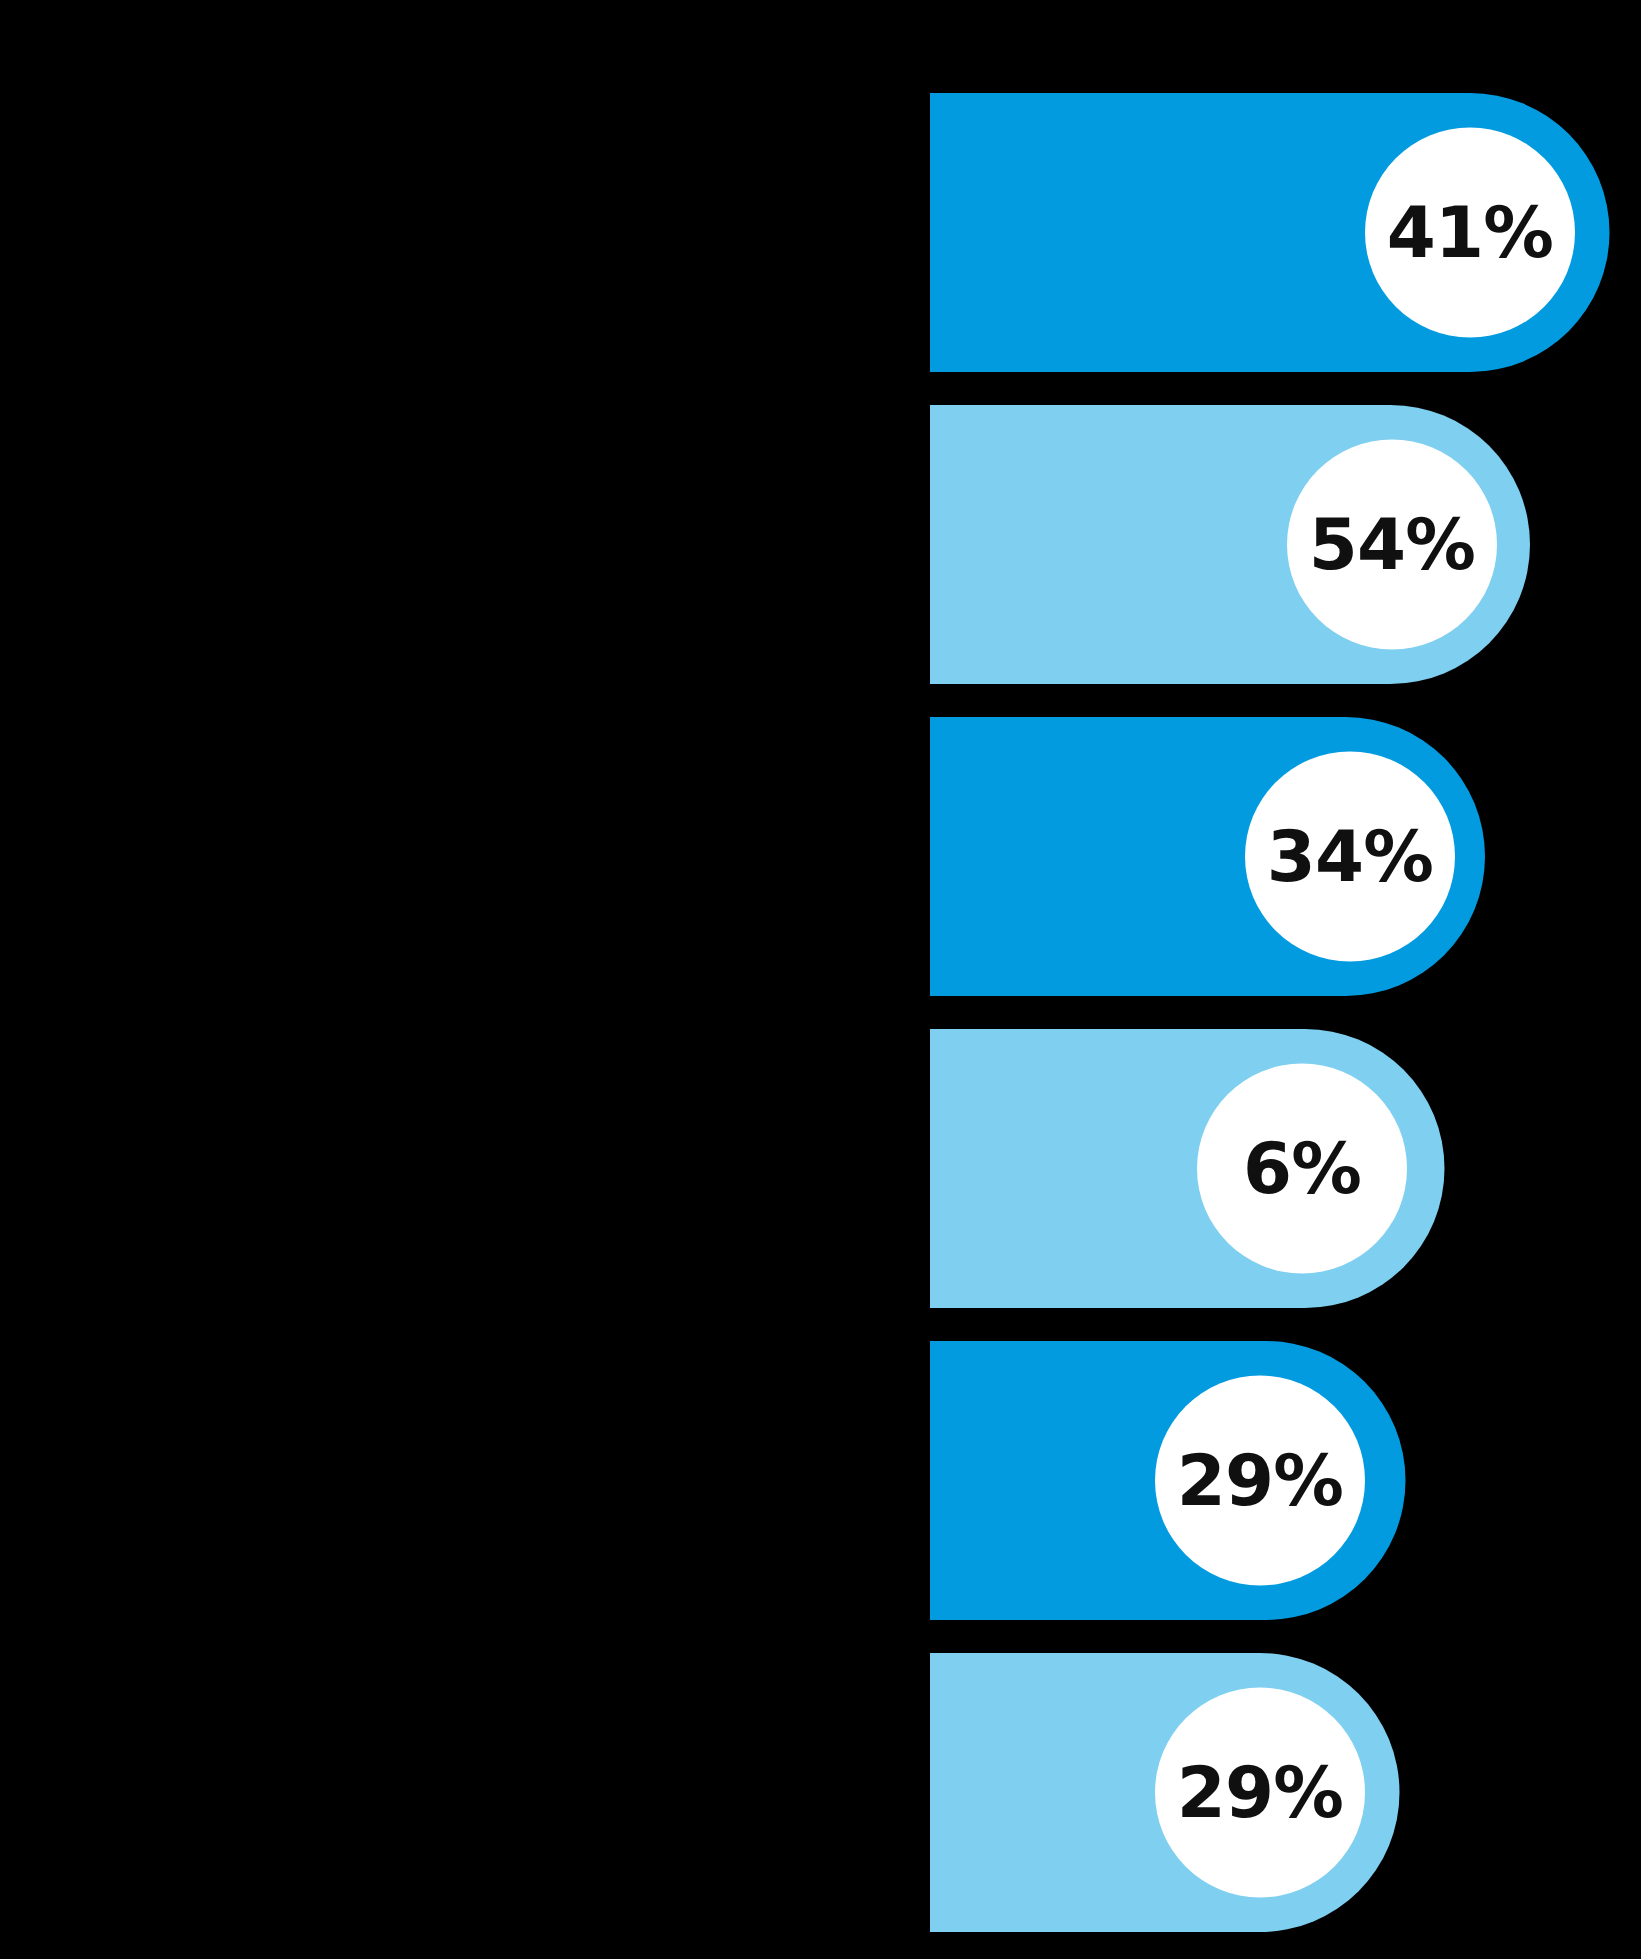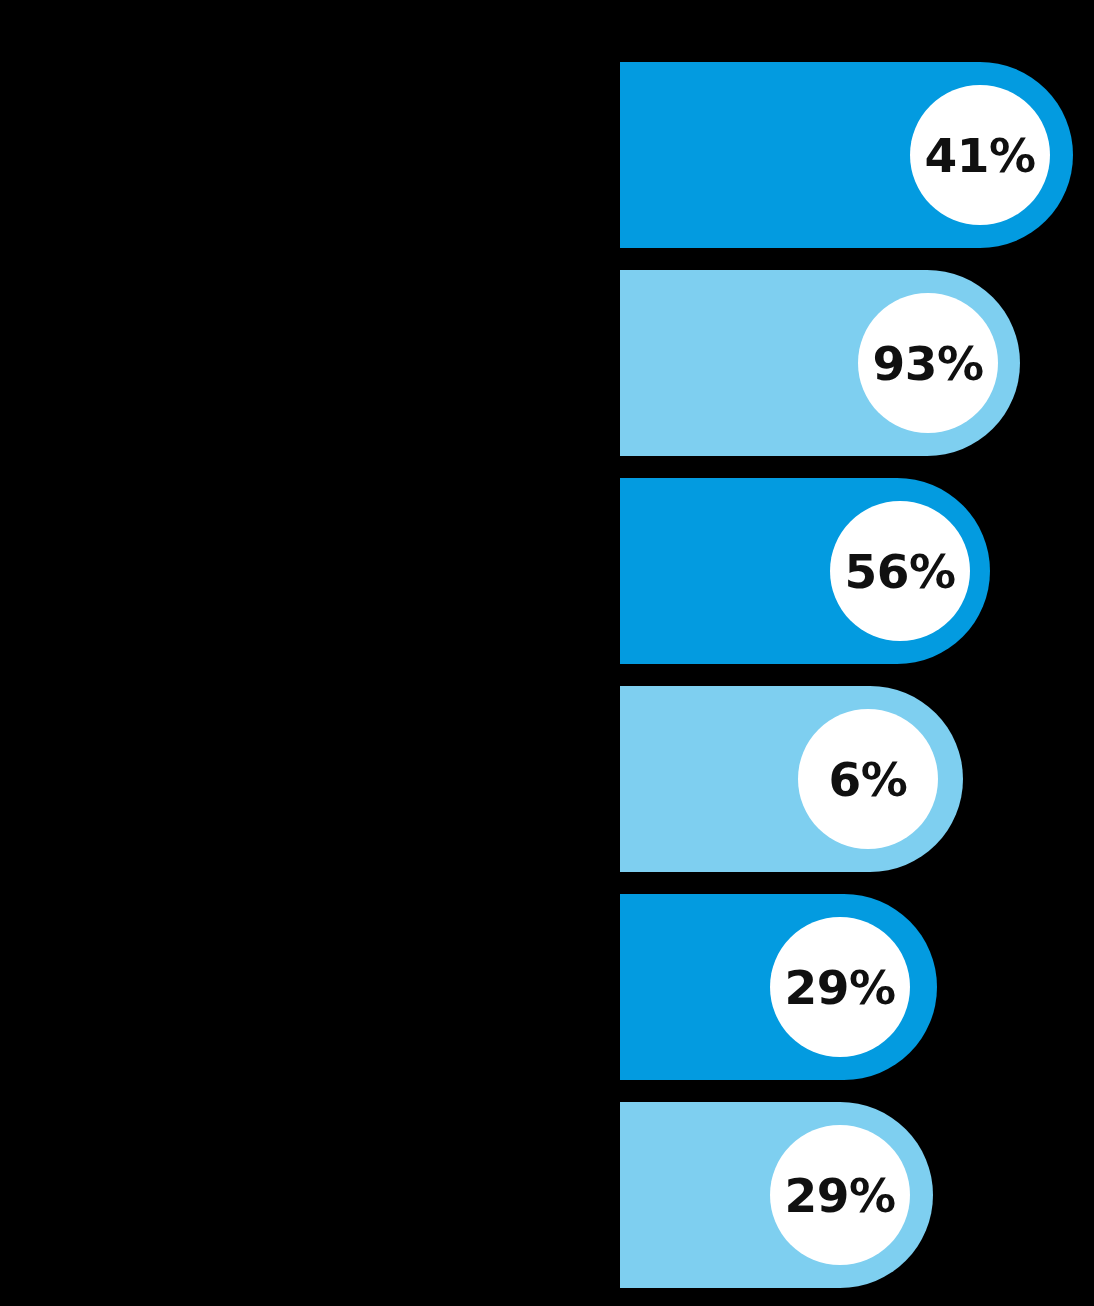--- a/index.html
+++ b/index.html
@@ -67,28 +67,28 @@
   <div class="bar-row" style="top: 62px; height: 186px; left: 620px;">
     <div class="bar-track" style="width: 453px; background: rgb(3, 155, 224); height: 186px; border-top-right-radius: 93px; border-bottom-right-radius: 93px;"></div>
     <div class="value-bubble" style="left: 290px; width: 140px; height: 140px; top: 23px; background: rgb(255, 255, 255);">
       <span class="value-text" style="color: rgb(16, 16, 16);">41%</span>
     </div>
   </div>
 
   <div class="bar-row" style="top: 270px; height: 186px; left: 620px;">
     <div class="bar-track" style="width: 400px; background: rgb(126, 207, 240); height: 186px; border-top-right-radius: 93px; border-bottom-right-radius: 93px;"></div>
     <div class="value-bubble" style="left: 238px; width: 140px; height: 140px; top: 23px; background: rgb(255, 255, 255);">
-      <span class="value-text" style="color: rgb(16, 16, 16);">93%</span>
+      <span class="value-text" style="color: rgb(16, 16, 16);">54%</span>
     </div>
   </div>
 
   <div class="bar-row" style="top: 478px; height: 186px; left: 620px;">
     <div class="bar-track" style="width: 370px; background: rgb(3, 155, 224); height: 186px; border-top-right-radius: 93px; border-bottom-right-radius: 93px;"></div>
     <div class="value-bubble" style="left: 210px; width: 140px; height: 140px; top: 23px; background: rgb(255, 255, 255);">
-      <span class="value-text" style="color: rgb(16, 16, 16);">56%</span>
+      <span class="value-text" style="color: rgb(16, 16, 16);">34%</span>
     </div>
   </div>
 
   <div class="bar-row" style="top: 686px; height: 186px; left: 620px;">
     <div class="bar-track" style="width: 343px; background: rgb(126, 207, 240); height: 186px; border-top-right-radius: 93px; border-bottom-right-radius: 93px;"></div>
     <div class="value-bubble" style="left: 178px; width: 140px; height: 140px; top: 23px; background: rgb(255, 255, 255);">
       <span class="value-text" style="color: rgb(16, 16, 16);">6%</span>
     </div>
   </div>
 

